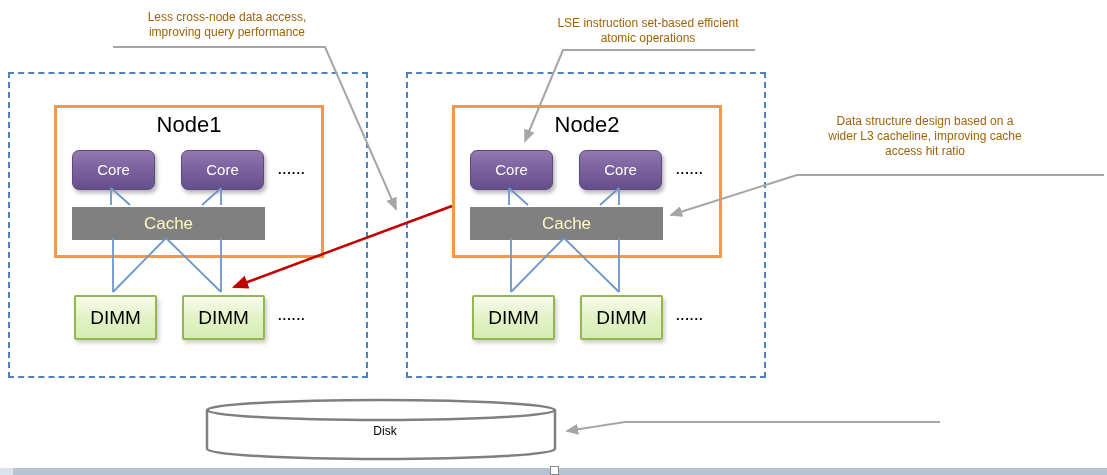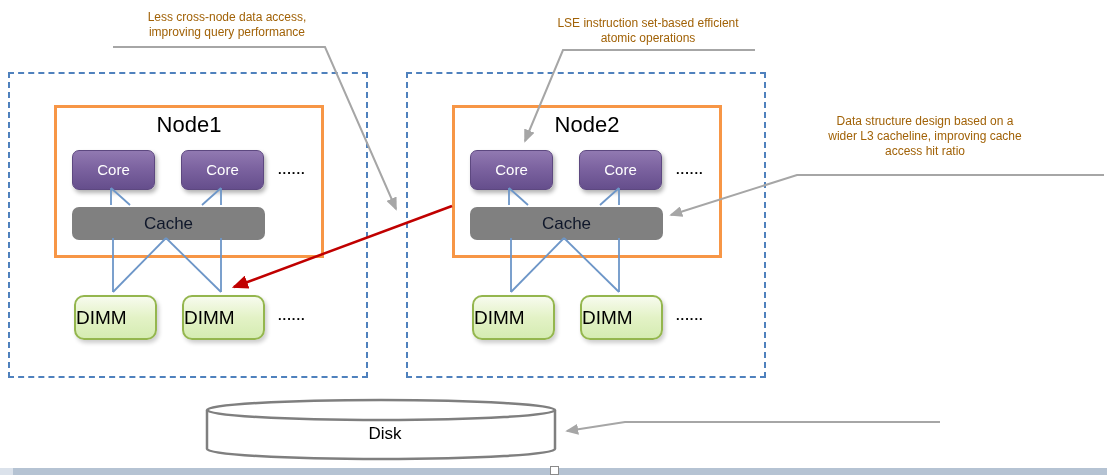--- a/index.html
+++ b/index.html
@@ -55,36 +55,36 @@
     text-align: center;
     line-height: 38px;
   }
   .core.c1 { left: 62px; }
   .core.c2 { left: 171px; }
   .cache {
     position: absolute;
     left: 62px; top: 133px;
     width: 193px; height: 33px;
     background: #808080;
-    color: #0f172a;
+    color: #fef9c3;
     font-size: 17px;
     text-align: center;
     line-height: 33px;
-    border-radius: 7px;
   }
   .dimm {
     position: absolute;
     top: 221px;
     width: 83px; height: 45px;
     background: linear-gradient(180deg, #f7fbee 0%, #e3f2c6 50%, #d5ecb2 100%);
     border: 2px solid #94b64e;
-    border-radius: 10px;
+    border-radius: 2px;
     box-shadow: 2px 3px 4px rgba(0,0,0,0.20);
     color: #000000;
     font-size: 19px;
+    text-align: center;
     line-height: 41px;
   }
   .dimm.d1 { left: 64px; }
   .dimm.d2 { left: 172px; }
   .ellipsis {
     position: absolute;
     left: 268px;
     width: 60px;
     font-size: 13px;
     font-weight: bold;
@@ -96,21 +96,21 @@
   .overlay {
     position: absolute;
     left: 0; top: 0;
     pointer-events: none;
   }
   .disk-label {
     position: absolute;
     left: 207px; top: 424px;
     width: 356px;
     text-align: center;
-    font-size: 17px;
+    font-size: 12px;
     color: #000000;
   }
   .bottom-bar {
     position: absolute;
     left: 0; top: 468px;
     width: 1107px; height: 7px;
     background: #b5c3d3;
   }
   .bottom-bar-light {
     position: absolute;

